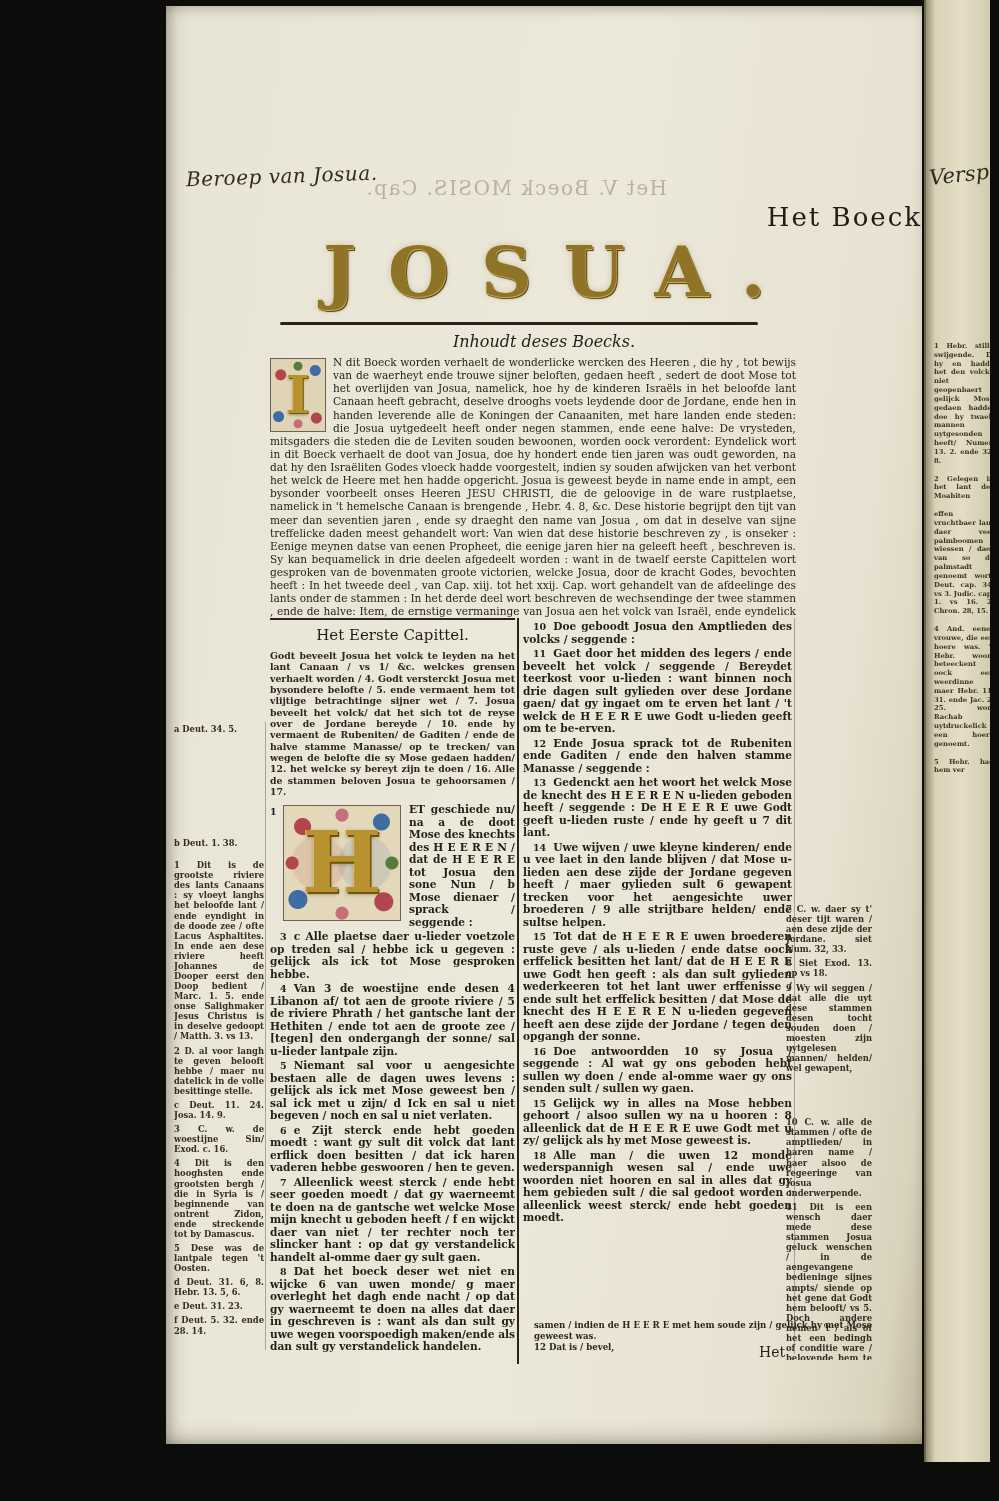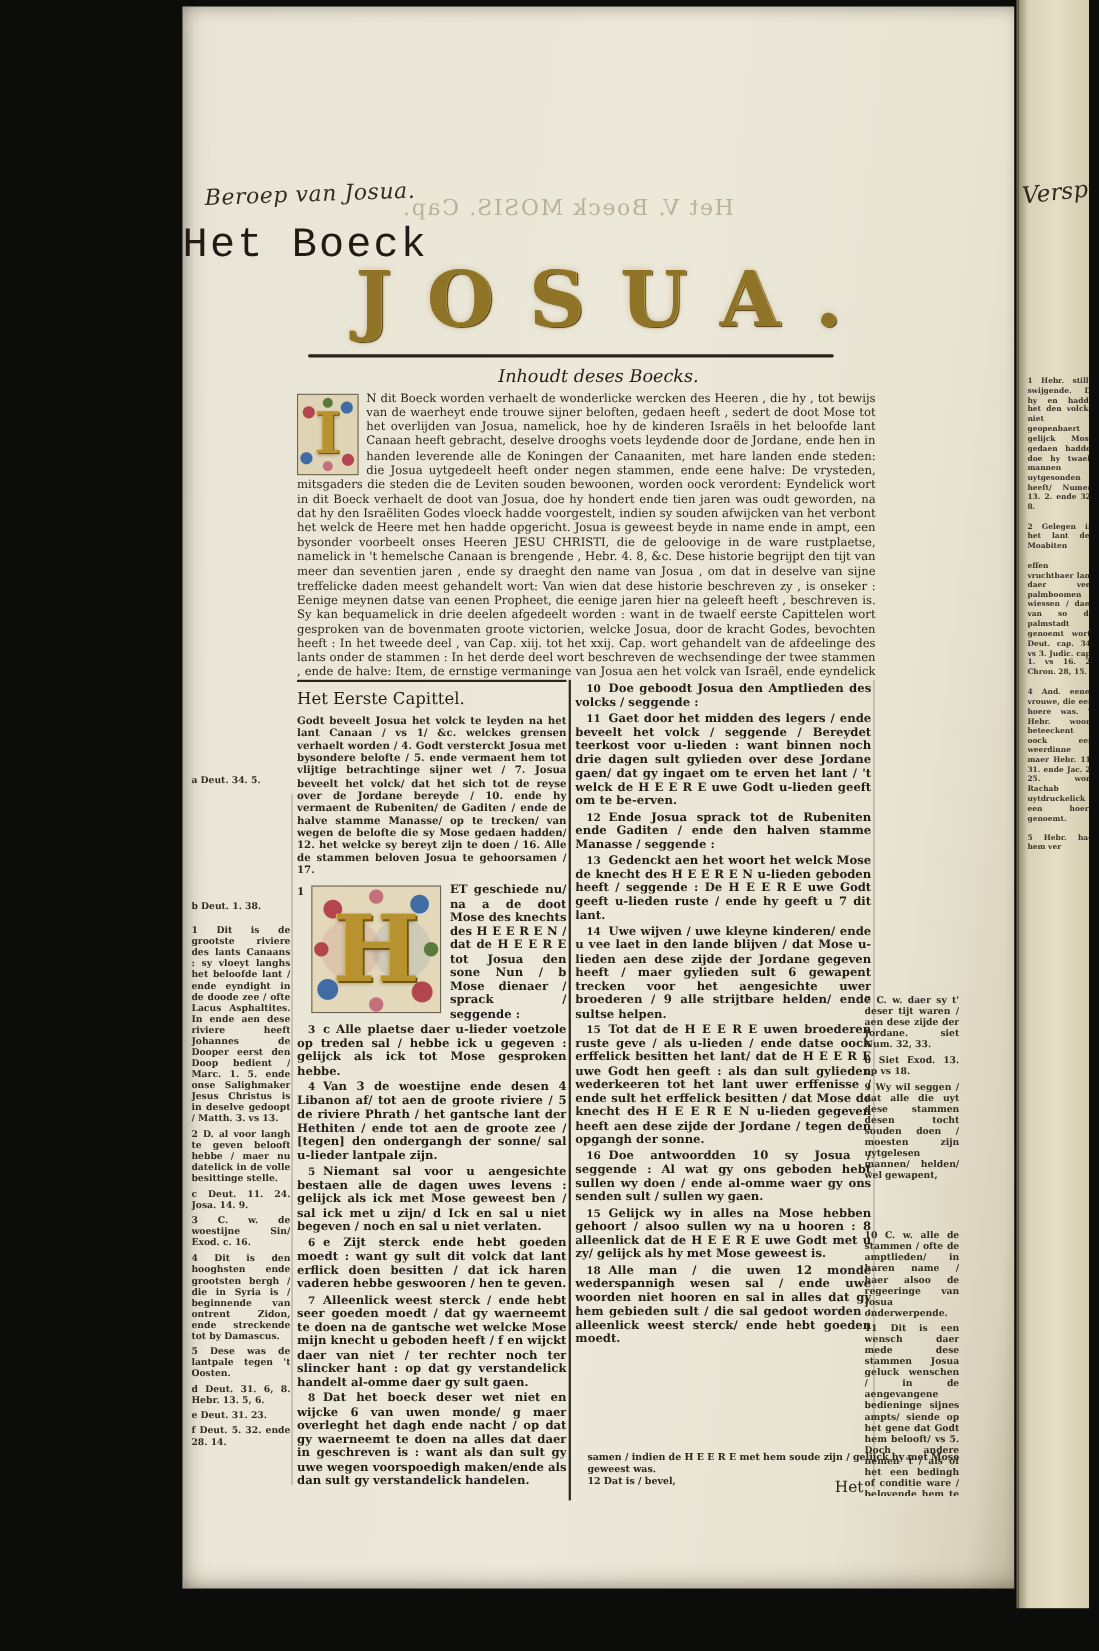--- a/index.html
+++ b/index.html
@@ -6,21 +6,21 @@
   .canvas{position:relative;width:999px;height:1501px;background:#0c0c0b;overflow:hidden;
           font-family:"DejaVu Serif", serif;color:#241f16;}
   
   .page{position:absolute;left:166px;top:6px;width:756px;height:1438px;
         background:linear-gradient(97deg,#e9e5d6 0%,#ece8da 52%,#e7e2d1 82%,#d9d2bd 95%,#bfb69c 100%);
         box-shadow:inset 10px 0 22px -12px rgba(40,32,16,.55), inset 0 -14px 24px -16px rgba(40,32,16,.45), inset 0 10px 18px -14px rgba(40,32,16,.4);}
   .hw1{position:absolute;left:20px;top:158px;font-style:italic;font-size:20px;color:#332c20;
        transform:rotate(-2deg);letter-spacing:.5px;}
   .bleed{position:absolute;left:120px;top:170px;width:460px;text-align:center;font-size:20px;
          color:#aaa088;opacity:.75;transform:scaleX(-1);letter-spacing:1.5px;filter:blur(.4px);}
-  .t1{position:absolute;left:0;top:196px;width:100%;text-align:left;font-size:38px;color:#211b13;letter-spacing:2px;font-family:Liberation Mono, monospace;}
+  .t1{position:absolute;left:0;top:196px;width:100%;text-align:right;font-size:26px;color:#211b13;letter-spacing:2px;}
   .t2{position:absolute;left:0;top:224px;width:100%;text-align:center;font-size:70px;font-weight:700;
       letter-spacing:32px;text-indent:32px;color:#8f7326;
       text-shadow:.5px .5px 0 #c9ab58,1.5px 1.5px 1px #4f3d10,0 0 6px rgba(150,120,40,.35);}
   .trule{position:absolute;left:114px;top:316px;width:478px;height:3px;background:#29231b;border-radius:2px;}
   .inhoudt{position:absolute;left:0;top:326px;width:100%;text-align:center;font-style:italic;font-size:16px;color:#241e16;}
   
   .summary{position:absolute;left:104px;top:350px;width:526px;height:264px;overflow:hidden;
            font-size:10.6px;line-height:1.24;text-align:justify;color:#29231a;}
   .dropI{float:left;width:54px;height:72px;margin:2px 7px 2px 0;border:1px solid #6e6350;
          display:flex;align-items:center;justify-content:center;
@@ -35,21 +35,21 @@
   .dil{font-size:52px;font-weight:700;color:#b8922f;line-height:1;
        text-shadow:1px 1px 0 #6e5512,-1px 0 0 #d9bc6a,0 2px 3px rgba(60,40,0,.4);}
   
   .vrule-c{position:absolute;left:351px;top:612px;width:2px;height:746px;background:#2a241c;}
   .vrule-l{position:absolute;left:99px;top:716px;width:1px;height:628px;background:#6a6151;opacity:.5;}
   .vrule-r{position:absolute;left:628px;top:612px;width:1px;height:736px;background:#6a6151;opacity:.5;}
   
   .colL{position:absolute;left:104px;top:612px;width:245px;height:740px;overflow:hidden;
         border-top:2px solid #29231b;padding-top:4px;box-sizing:border-box;}
   .colR{position:absolute;left:357px;top:614px;width:269px;height:700px;overflow:hidden;}
-  .chapH{text-align:left;font-size:15px;margin:2px 0 6px;color:#221c14;}
+  .chapH{text-align:center;font-size:15px;margin:2px 0 6px;color:#221c14;}
   .arg{font-size:9.3px;line-height:1.22;font-weight:700;text-align:justify;color:#2c261d;margin:0 0 6px;}
   .verse{font-size:10.6px;line-height:1.18;font-weight:700;text-align:justify;margin:0 0 2px;color:#241f16;}
   .vn{font-weight:700;font-size:9.5px;margin:0 7px 0 10px;}
   .v1{position:relative;min-height:118px;}
   .vn1{position:absolute;left:0;top:3px;margin:0;}
   .dropH{float:left;width:116px;height:114px;margin:2px 8px 2px 13px;border:1px solid #6e6350;
          display:flex;align-items:center;justify-content:center;
          background:
           radial-gradient(circle at 16% 18%, #b2454d 0 8px, transparent 9px),
           radial-gradient(circle at 84% 14%, #3f6da3 0 8px, transparent 9px),
@@ -58,21 +58,21 @@
           radial-gradient(circle at 50% 8%, #c4707c 0 6px, transparent 7px),
           radial-gradient(circle at 50% 94%, #c4707c 0 6px, transparent 7px),
           radial-gradient(circle at 7% 50%, #b2454d 0 6px, transparent 7px),
           radial-gradient(circle at 93% 50%, #5a7a3c 0 6px, transparent 7px),
           radial-gradient(circle at 30% 50%, #b2454d22 0 26px, transparent 28px),
           radial-gradient(circle at 70% 50%, #3f6da322 0 26px, transparent 28px),
           #e3d8ba;}
   .dhl{font-size:84px;font-weight:700;color:#b8922f;line-height:1;
        text-shadow:1.5px 1.5px 0 #6e5512,-1px 0 0 #d9bc6a,0 2px 4px rgba(60,40,0,.45);}
   
-  .notesL{position:absolute;left:8px;top:692px;width:90px;height:628px;overflow:hidden;
+  .notesL{position:absolute;left:8px;top:712px;width:90px;height:628px;overflow:hidden;
           font-size:8.4px;line-height:1.2;font-weight:700;color:#342d22;}
   .notesR{position:absolute;left:620px;top:612px;width:86px;height:742px;overflow:hidden;
           font-size:8.4px;line-height:1.2;font-weight:700;color:#342d22;}
   .notesL p,.notesR p,.edge-notes p{margin:0 0 4px;text-align:justify;}
   .mtA{margin-top:6px !important;}
   .mtB{margin-top:104px !important;}
   .mt1{margin-top:12px !important;}
   .mt7{margin-top:286px !important;}
   .mt10{margin-top:44px !important;}
   

